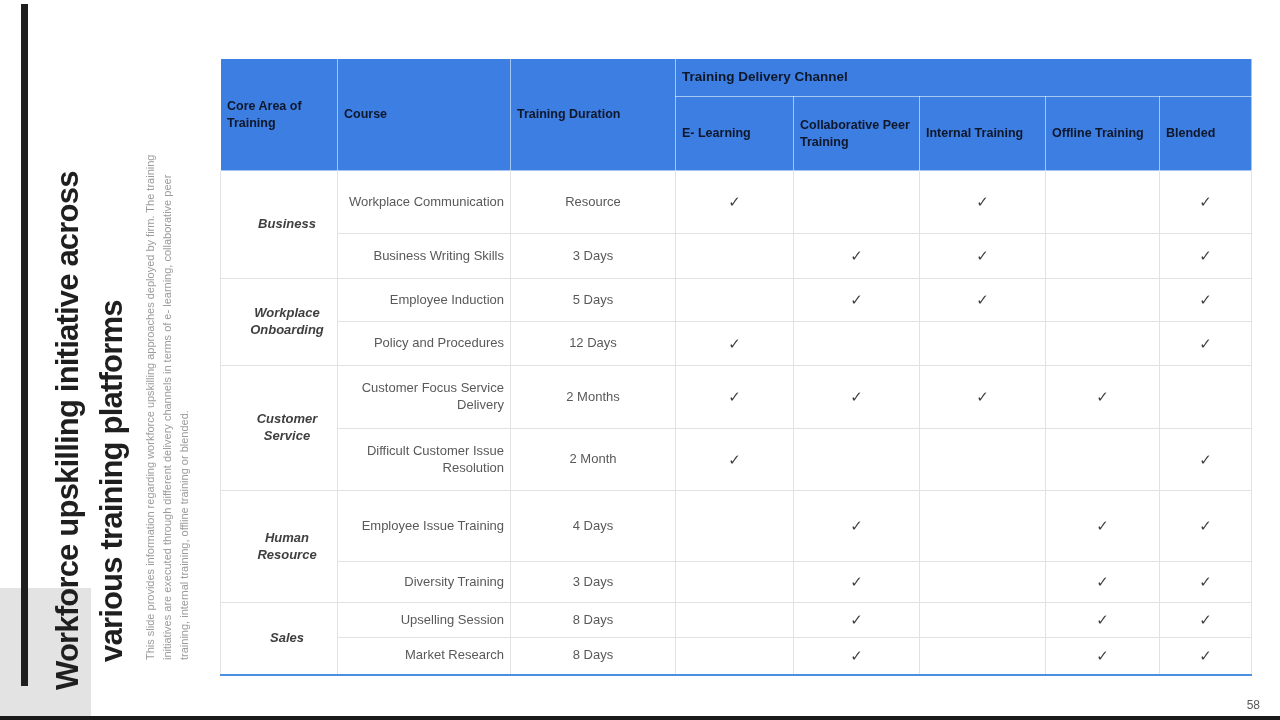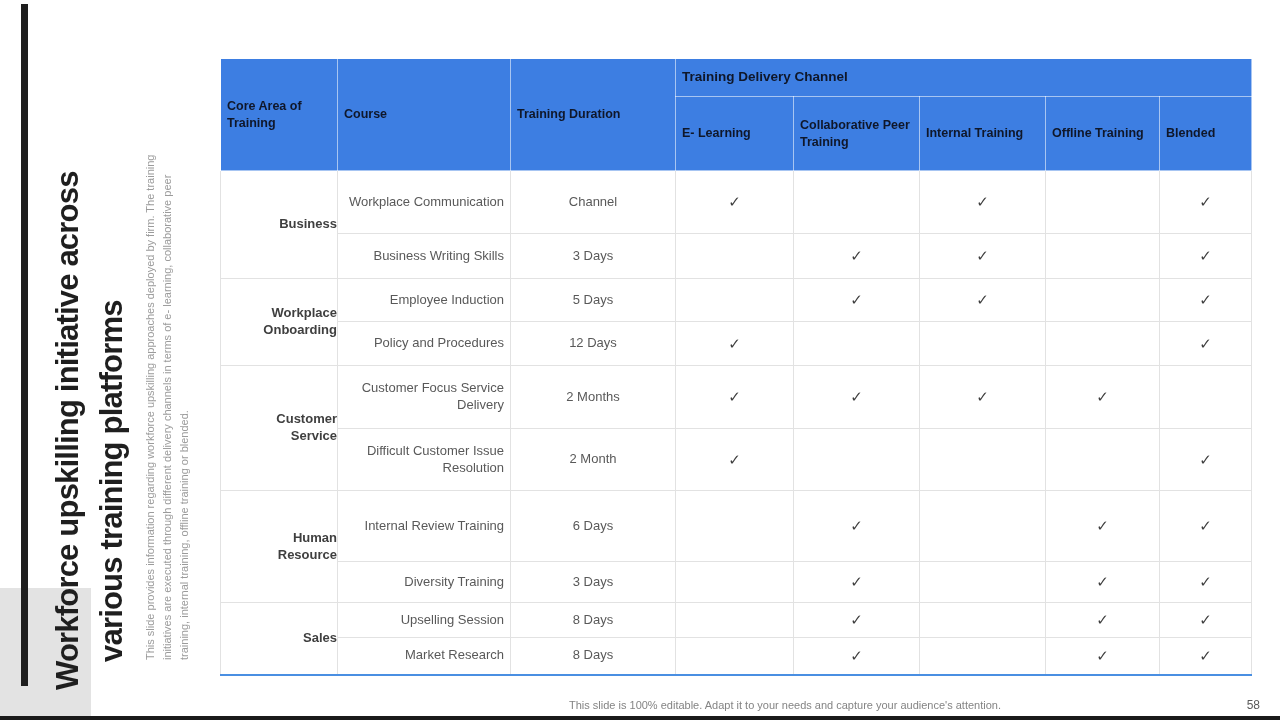--- a/index.html
+++ b/index.html
@@ -28,21 +28,21 @@
   col.c1{width:117px} col.c2{width:173px} col.c3{width:165px} col.c4{width:118px}
   col.c5{width:126px} col.c6{width:126px} col.c7{width:114px} col.c8{width:92px}
   thead th { background:#3d7ee2; color:#0f172a; font-weight:700; text-align:left;
              vertical-align:middle; border:1px solid rgba(255,255,255,0.55); padding:2px 6px; }
   tr.hdr-top { height:38px; }
   tr.hdr-top th.span-group { font-size:13.5px; }
   tr.hdr-sub { height:74px; }
   thead th { font-size:12.5px; line-height:1.35; }
   tbody td { border:1px solid #e2e2e2; font-size:13px; color:#595959; vertical-align:middle;
              line-height:1.3; background:#ffffff; }
-  td.group { font-weight:700; color:#3f3f3f; padding-left:16px; text-align:right; }
+  td.group { font-weight:700; color:#3f3f3f; padding-left:16px; text-align:center;font-style:italic; }
   td.course { text-align:right; padding:4px 6px 4px 8px; }
   td.duration { text-align:center; }
   td.check { text-align:center; font-size:15px; color:#3f3f3f; }
   tr.rh63{height:63px} tr.rh45{height:45px} tr.rh43{height:43px} tr.rh44{height:44px}
   tr.rh62{height:62px} tr.rh59{height:71px} tr.rh41{height:41px} tr.rh35{height:35px} tr.rh37{height:37px}
 
   
   .footer-note { position:absolute; left:290px; top:699px; width:990px; text-align:center;
                  font-size:11px; color:#848484; }
   .page-number { position:absolute; right:20px; top:698px; font-size:12px; color:#595959; }
@@ -90,21 +90,21 @@
           <th>Collaborative Peer Training</th>
           <th>Internal Training</th>
           <th>Offline Training</th>
           <th>Blended</th>
         </tr>
       </thead>
       <tbody>
         <tr class="rh63">
           <td class="group" rowspan="2">Business</td>
           <td class="course">Workplace Communication</td>
-          <td class="duration">Channel</td>
+          <td class="duration">Resource</td>
           <td class="check">✓</td>
           <td class="check"></td>
           <td class="check">✓</td>
           <td class="check"></td>
           <td class="check">✓</td>
         </tr>
         <tr class="rh45">
           <td class="course">Business Writing Skills</td>
           <td class="duration">3 Days</td>
           <td class="check"></td>
@@ -146,22 +146,22 @@
           <td class="course">Difficult Customer Issue Resolution</td>
           <td class="duration">2 Month</td>
           <td class="check">✓</td>
           <td class="check"></td>
           <td class="check"></td>
           <td class="check"></td>
           <td class="check">✓</td>
         </tr>
         <tr class="rh59">
           <td class="group" rowspan="2">Human Resource</td>
-          <td class="course">Internal Review Training</td>
-          <td class="duration">6 Days</td>
+          <td class="course">Employee Issue Training</td>
+          <td class="duration">4 Days</td>
           <td class="check"></td>
           <td class="check">✓</td>
           <td class="check"></td>
           <td class="check">✓</td>
           <td class="check">✓</td>
         </tr>
         <tr class="rh41">
           <td class="course">Diversity Training</td>
           <td class="duration">3 Days</td>
           <td class="check"></td>
@@ -186,17 +186,16 @@
           <td class="check"></td>
           <td class="check">✓</td>
           <td class="check"></td>
           <td class="check">✓</td>
           <td class="check">✓</td>
         </tr>
       </tbody>
     </table>
   </div>
 
-  <div class="footer-note">This slide is 100% editable. Adapt it to your needs and capture your audience's attention.</div>
   <div class="page-number">58</div>
 
   <div class="bottom-strip"></div>
 </div>
 
 </body></html>

